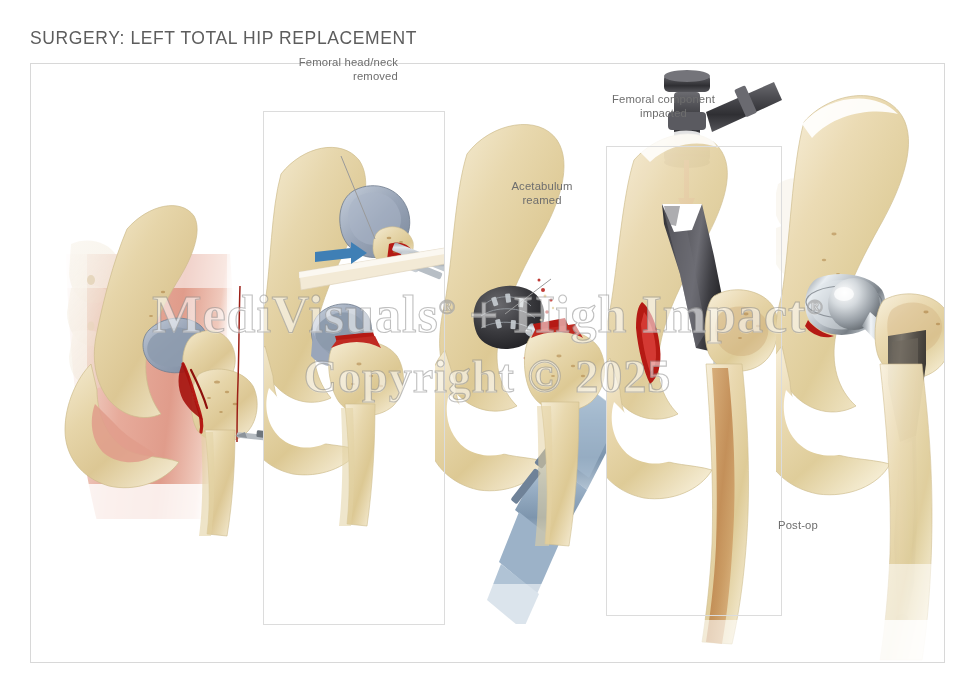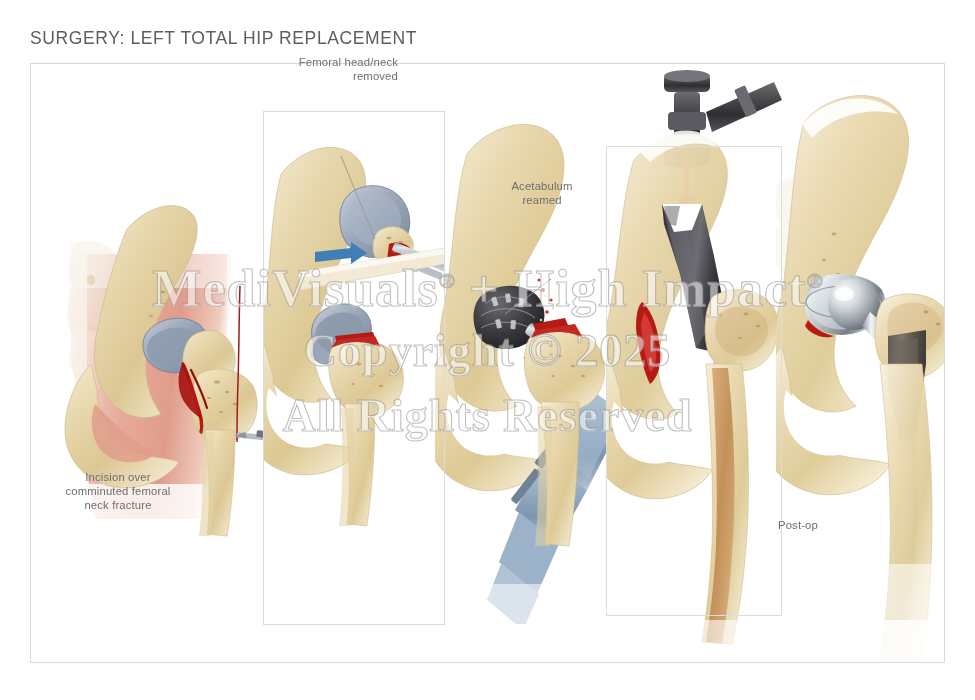--- a/index.html
+++ b/index.html
@@ -614,30 +614,28 @@
   <div class="label label-femoral-head">
     <span>Femoral head/neck</span><br>
     <span>removed</span>
   </div>
 
   <div class="label label-acetabulum">
     <span>Acetabulum</span><br>
     <span>reamed</span>
   </div>
 
-
-  <div class="label label-incision">
-    <span>Incision over</span><br>
-    <span>comminuted femoral</span><br>
-    <span>neck fracture</span>
+  <div class="label label-femoral-comp">
+    <span>Femoral component</span><br>
+    <span>impacted</span>
   </div>
+
 
   <div class="label label-postop">
     <span>Post-op</span>
   </div>
 
   <div class="watermark">
     <div class="wm-line wm-1"><span>MediVisuals</span><span class="wm-reg">®</span><span> + High Impact</span><span class="wm-reg">®</span></div>
     <div class="wm-line wm-2">Copyright © 2025</div>
-    <div class="wm-line wm-3">All Rights Reserved</div>
   </div>
 
 </div>
 
 </body></html>

